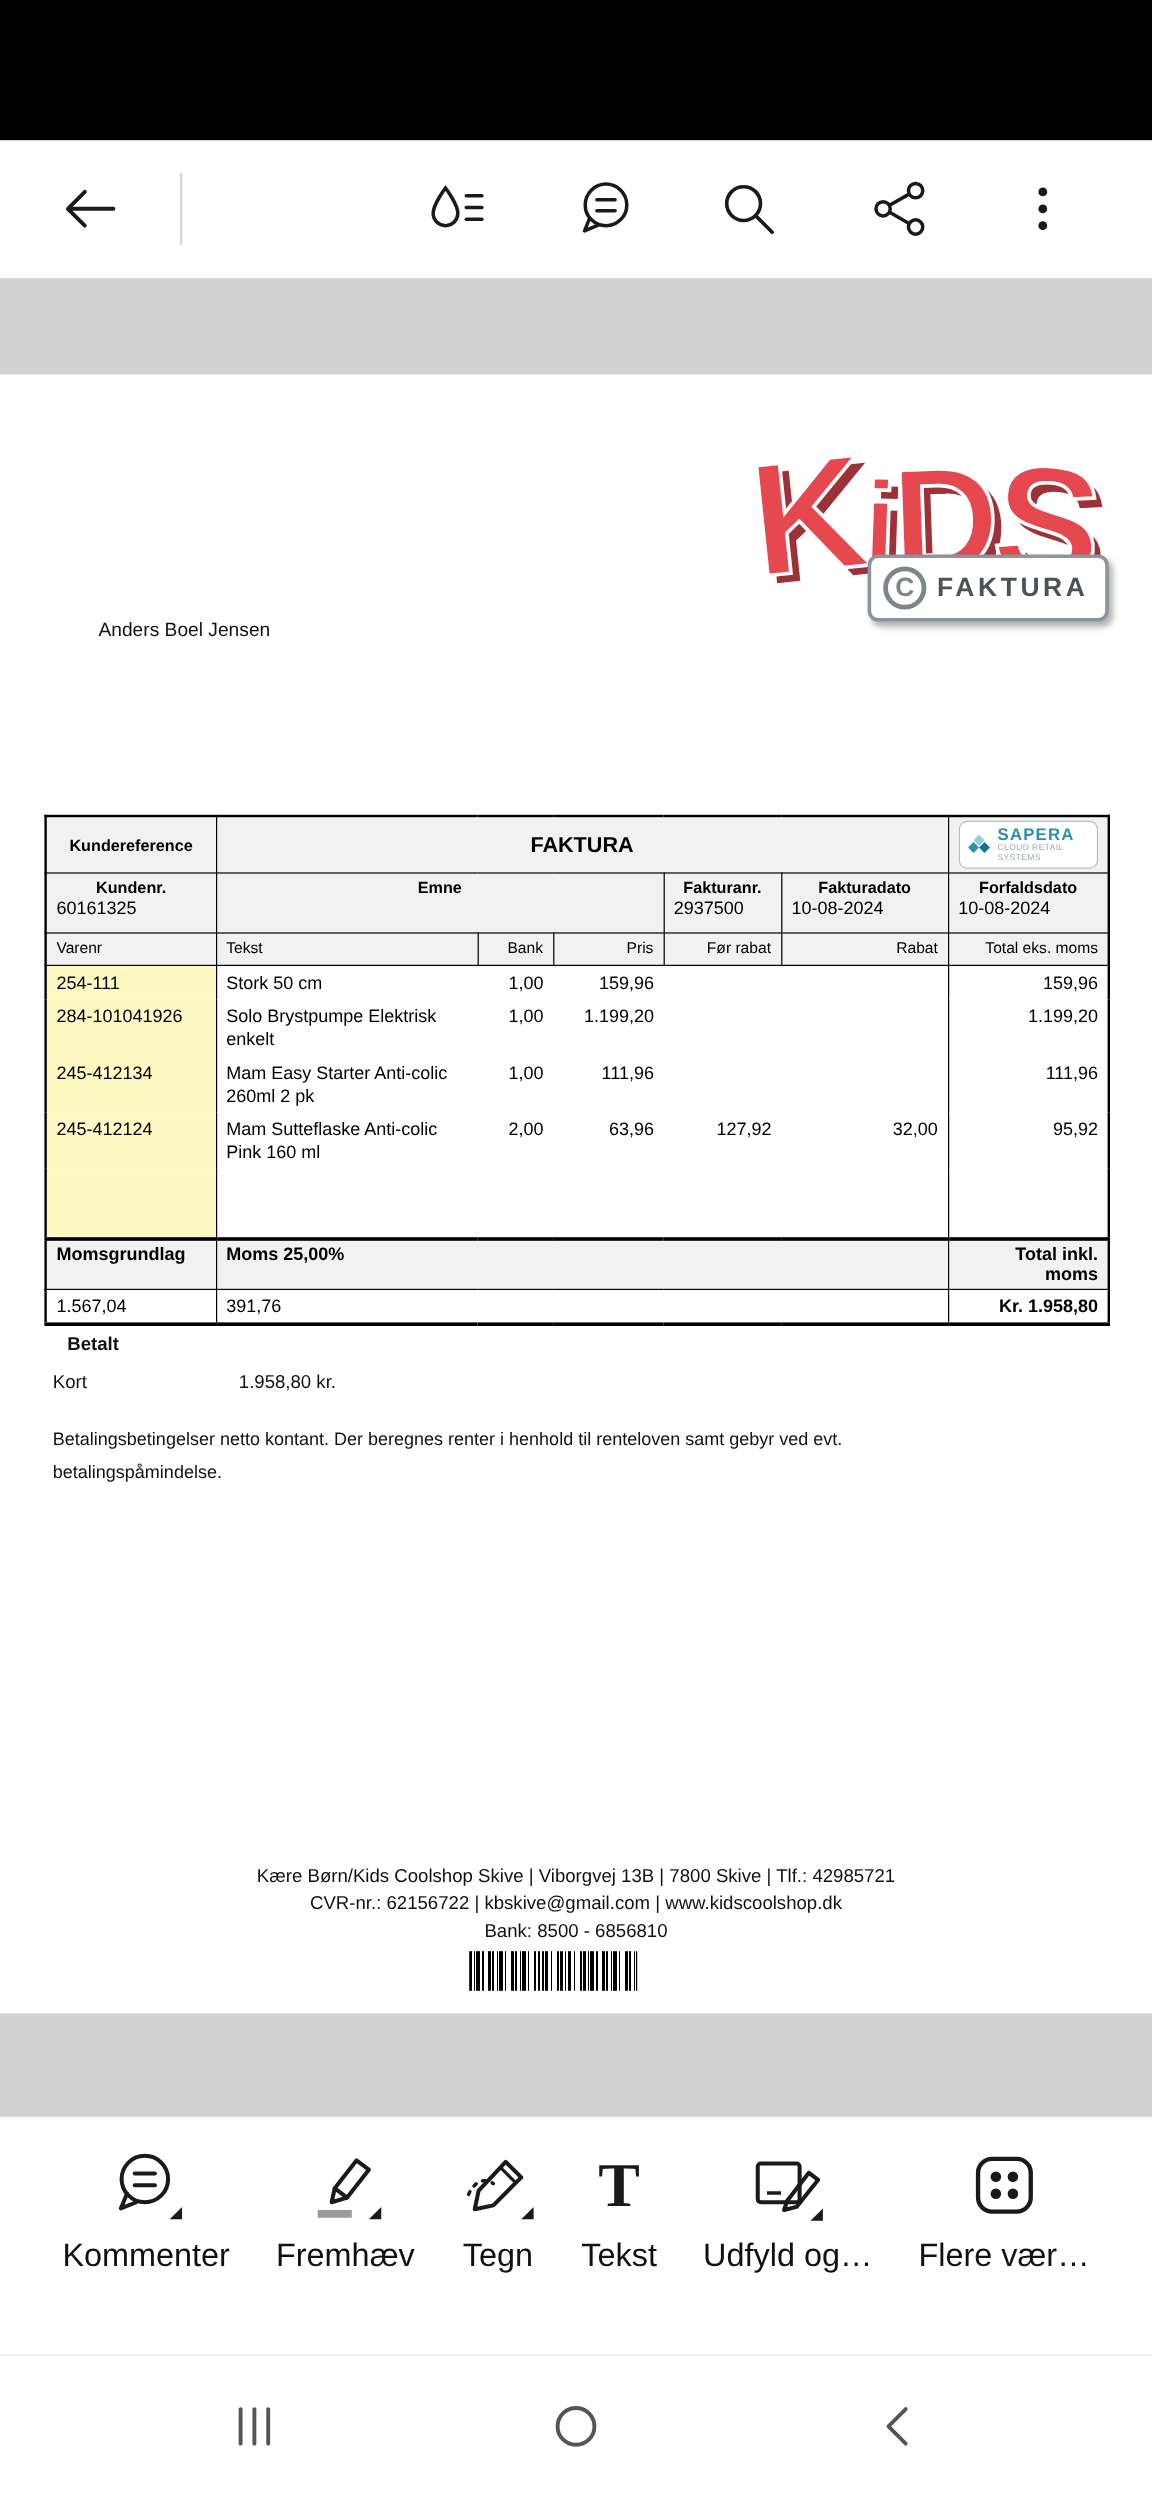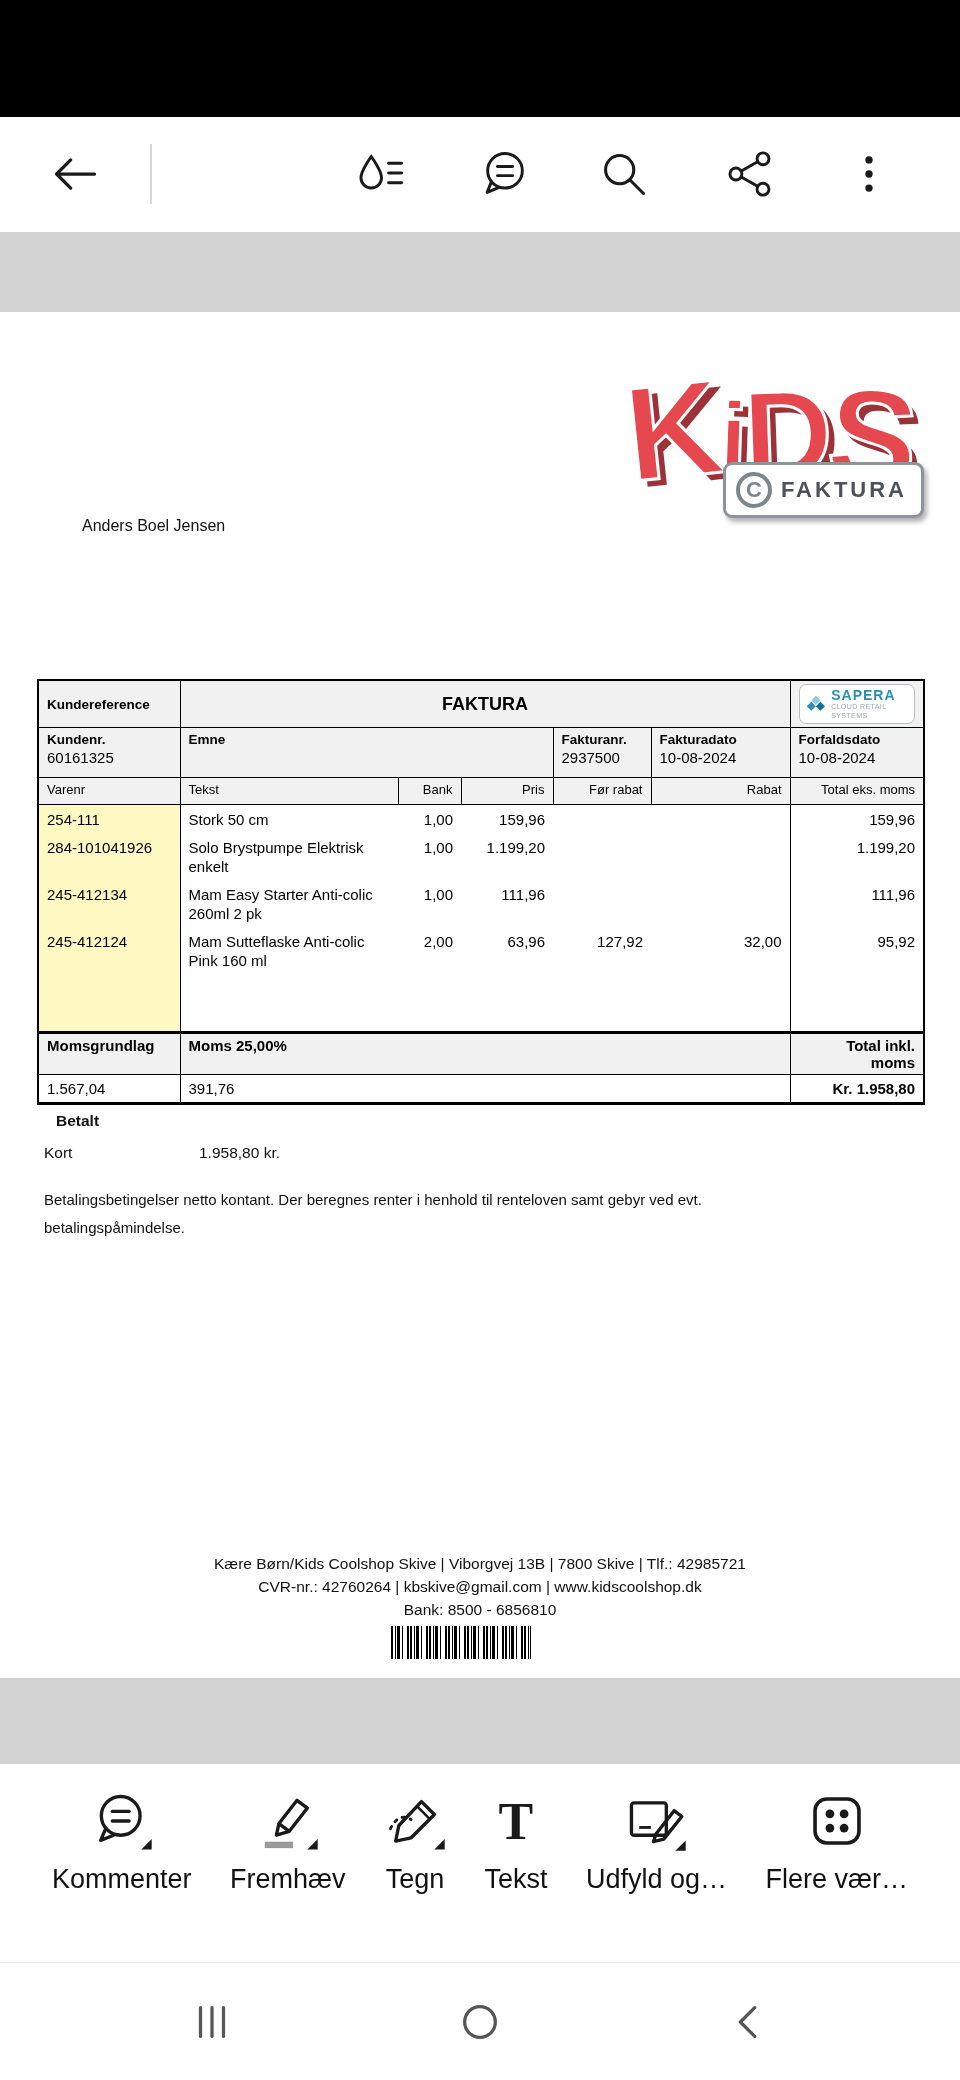--- a/index.html
+++ b/index.html
@@ -44,21 +44,21 @@
 
   
   .inv-wrap { position:absolute; left:37px; top:367px; }
   table.inv { border-collapse:collapse; table-layout:fixed; width:886px; font-size:15px; color:#000; border:2px solid #000; }
   table.inv td { border:1.5px solid #000; padding:3px 8px; vertical-align:top; }
   tr.hdr td, tr.colhdr td, tr.tot td { background:#f1f1f1; }
   td.shade { background:#fef9c3; }
   .faktura-title { text-align:center; font-weight:bold; font-size:18px; vertical-align:middle;margin-left:28px; }
   tr.r1 td { height:38px; vertical-align:middle; }
   tr.meta td { height:50px; }
-  .lab { font-weight:bold; font-size:13.5px; line-height:17px; }
+  .lab { font-weight:bold; font-size:13.5px; line-height:17px;text-align:center; }
   .val { font-size:15px; line-height:19px; }
   tr.colhdr td { font-size:13px; font-weight:normal; height:27px; padding-top:4px; }
   .ar { text-align:right; }
   tr.item td, tr.filler td { border-top:none; border-bottom:none; }
   tr.item td.nov, tr.filler td.nov { border-left:none; border-right:none; }
   tr.item td { padding-top:5px; padding-bottom:4px; line-height:19px; }
   tr.filler td { height:58px; }
   tr.tot td { border-top:3px solid #000; font-weight:bold; height:27px; }
   tr.val-row td { border-bottom:3.5px solid #000; height:29px; padding-top:5px; }
   .grand { font-weight:bold; }
@@ -282,21 +282,21 @@
 
   <div class="betalt">Betalt</div>
   <div class="pay-row">
     <span>Kort</span>
     <span class="pay-amount">1.958,80 kr.</span>
   </div>
   <p class="terms">Betalingsbetingelser netto kontant. Der beregnes renter i henhold til renteloven samt gebyr ved evt. betalingspåmindelse.</p>
 
   <div class="doc-footer">
     <div>Kære Børn/Kids Coolshop Skive | Viborgvej 13B | 7800 Skive | Tlf.: 42985721</div>
-    <div>CVR-nr.: 42760264 | kbskive@gmail.com | www.kidscoolshop.dk</div>
+    <div>CVR-nr.: 62156722 | kbskive@gmail.com | www.kidscoolshop.dk</div>
     <div>Bank: 8500 - 6856810</div>
   </div>
   <div class="barcode"></div>
 </main>
 
 <div class="strip-bottom"></div>
 
 <nav class="tools-bar">
   <button class="tool">
     <svg viewBox="0 0 48 48" fill="none" stroke="#1a1a1a" stroke-width="2.6" stroke-linecap="round" stroke-linejoin="round">

